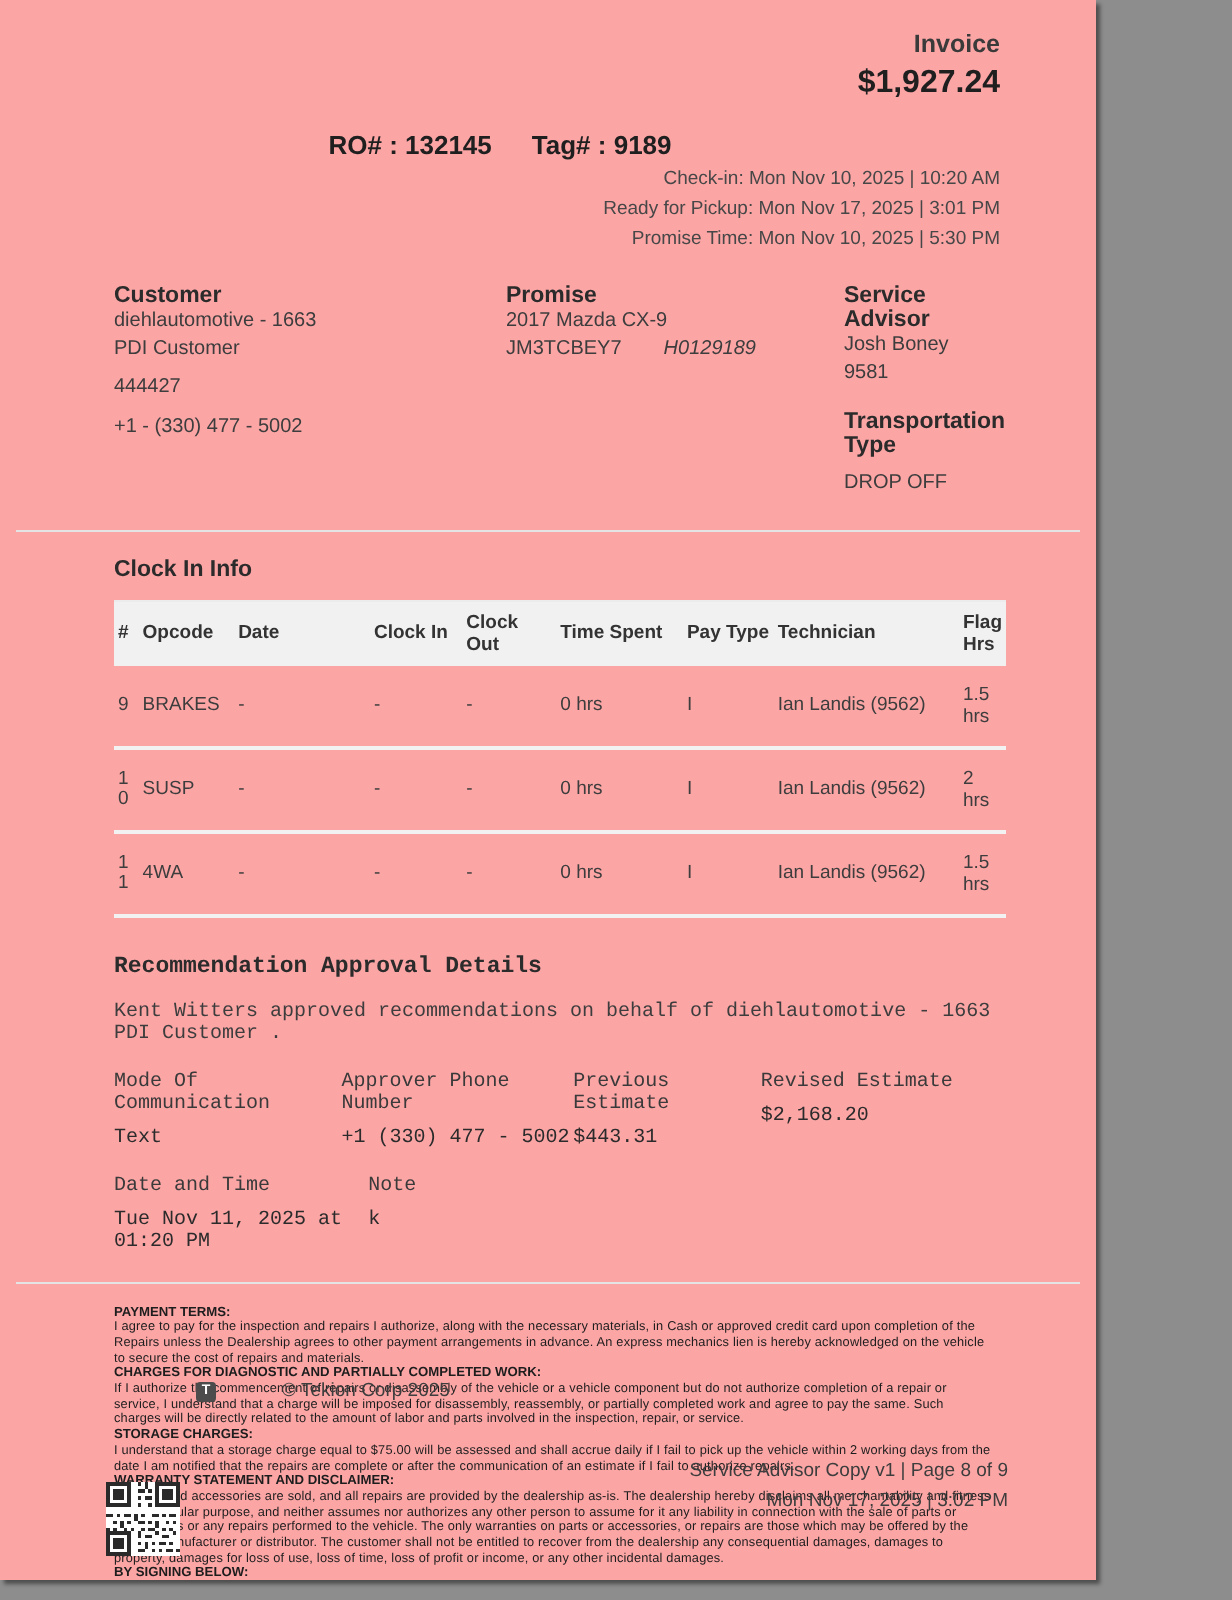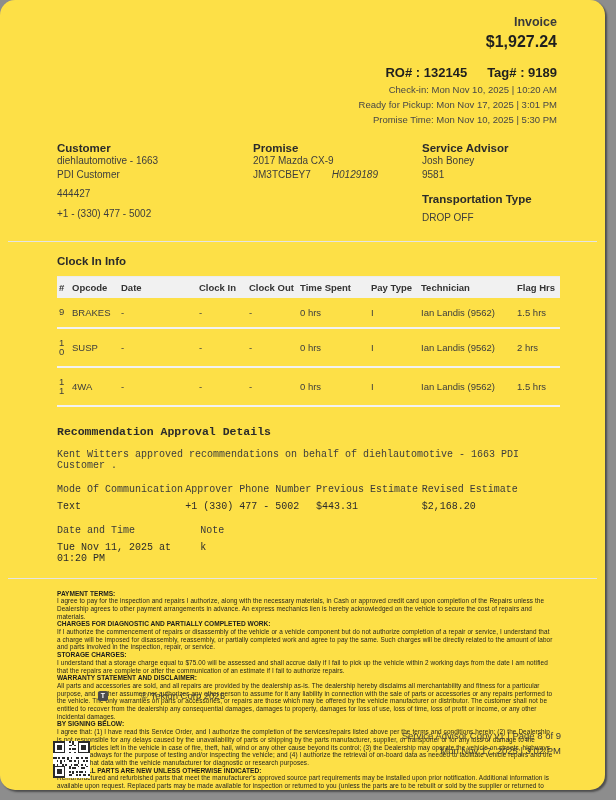--- a/index.html
+++ b/index.html
@@ -6,32 +6,31 @@
   html, body { margin: 0; padding: 0; }
   body {
     width: 616px; height: 800px;
     background: #8d8d8d;
     font-family: "Liberation Sans", sans-serif;
     color: #2e2e2e;
     -webkit-font-smoothing: antialiased;
   }
   .page {
     position: relative;
-    width: 605px; height: 790px;
-    background: #fde047;
+    width: 548px; height: 790px;
+    background: #fca5a5;
     overflow: hidden;
     box-shadow: 2px 2px 2px rgba(0,0,0,0.45);
-    border-radius: 15px;
   }
 
   
   .doc-header { padding: 15px 48px 0 0; text-align: right; }
   .invoice-label { font-size: 12.5px; font-weight: 600; color: #3a3a3a; }
   .invoice-amount { font-size: 16px; font-weight: 700; color: #1f1f1f; margin-top: 4px; }
-  .ro-line { margin-top: 14px; font-size: 13px; font-weight: 700; color: #1f1f1f; }
+  .ro-line { margin-top: 14px; font-size: 13px; font-weight: 700; color: #1f1f1f; text-align: center; }
   .ro-line .tag-part { margin-left: 20px; }
   .meta-line { font-size: 9.5px; color: #474747; margin-top: 4px; }
   .meta-line:first-of-type { margin-top: 8px; }
 
   
   .info-grid { display: flex; padding: 17px 45px 0 57px; }
   .info-col-customer { width: 196px; }
   .info-col-vehicle { width: 169px; }
   .info-col-advisor { flex: 1; }
   .sec-title { font-size: 11.5px; font-weight: 700; color: #2b2b2b; margin-bottom: 0; }

